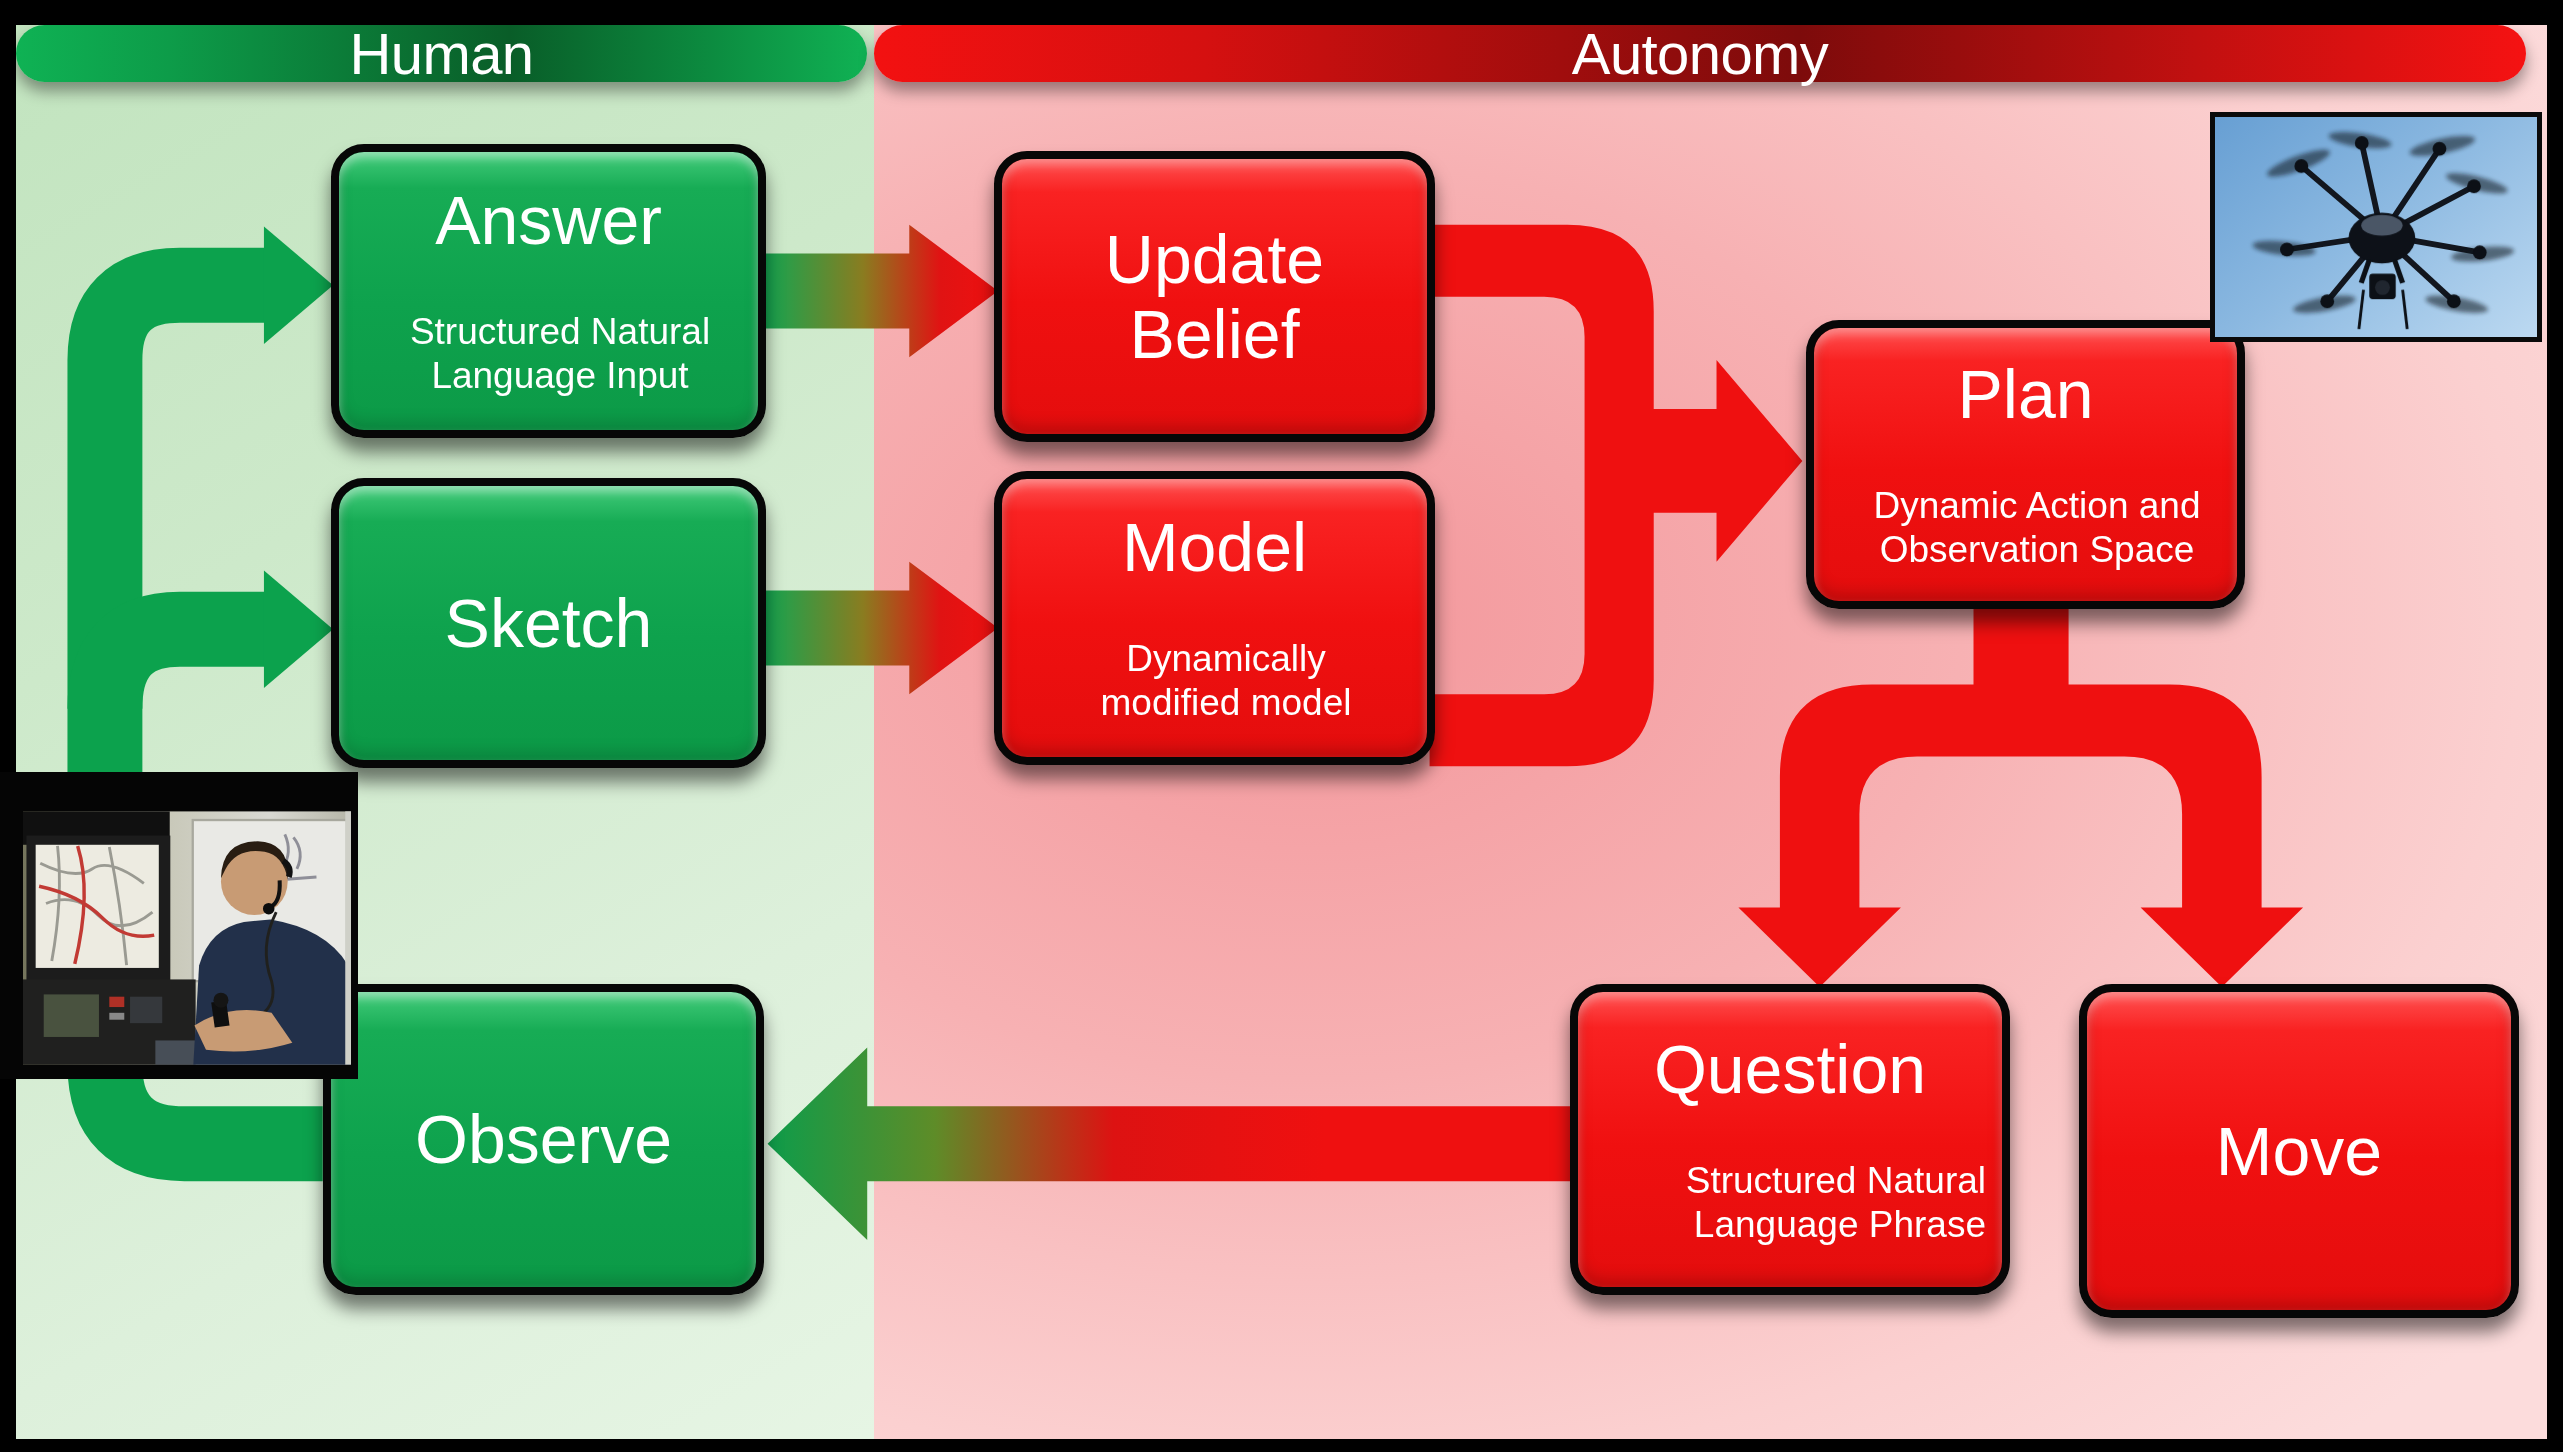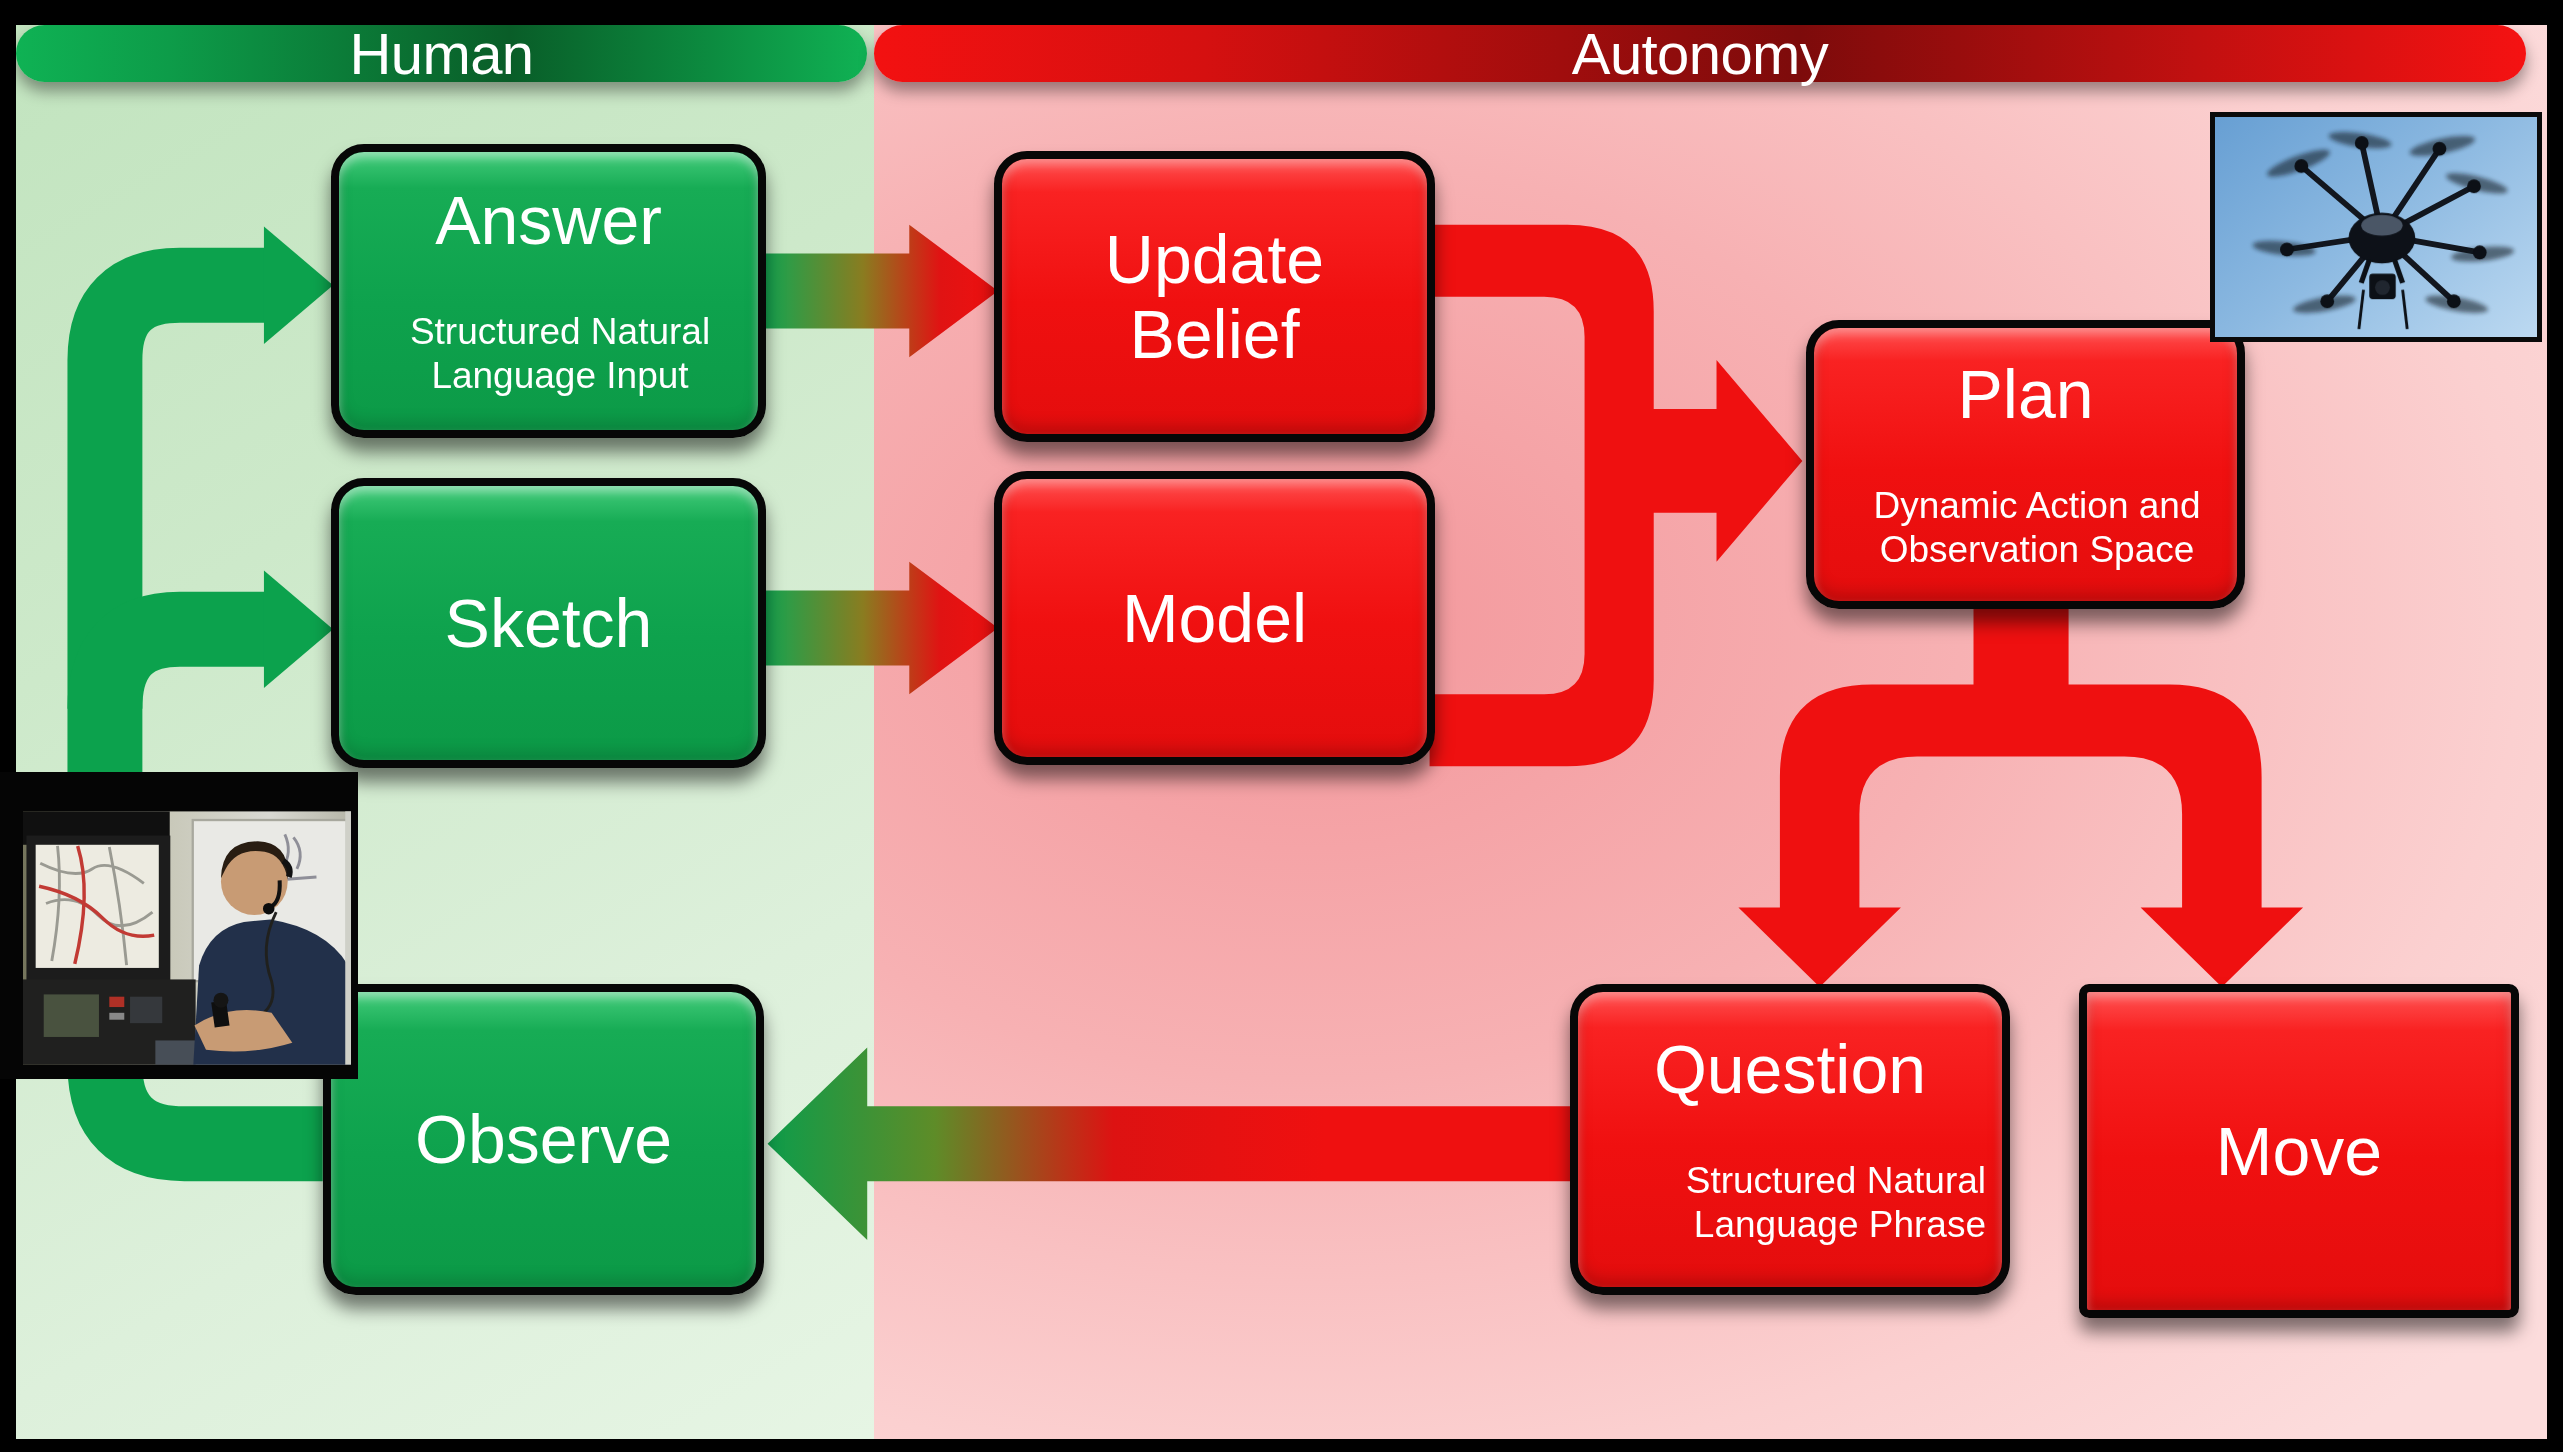--- a/index.html
+++ b/index.html
@@ -51,21 +51,21 @@
   }
   .node-title{font-size:68px;line-height:1.1;}
   .node-subtitle{font-size:37px;line-height:1.2;margin-top:52px;padding-left:23px;}
   .node.tight .node-subtitle{margin-top:35px;}
   .n-answer  {left:331px; top:144px; width:435px;height:294px;}
   .n-sketch  {left:331px; top:478px; width:435px;height:290px;}
   .n-update  {left:994px;top:151px; width:441px;height:291px;}
   .n-model   {left:994px;top:471px; width:441px;height:294px;}
   .n-plan    {left:1798px;top:320px; width:439px;height:289px;margin-left:8px;}
   .n-question{left:1570px;top:984px;width:440px;height:311px;}
-  .n-move    {left:2079px;top:984px;width:440px;height:334px;border-radius:10px;}
+  .n-move    {left:2079px;top:984px;width:440px;height:334px;}
   .n-observe {left:323px; top:984px;width:441px;height:311px;}
   
   .operator-block{
     position:absolute;left:0;top:772px;width:358px;height:307px;
     background:#050505;z-index:4;
   }
   .operator-photo{position:absolute;left:23px;top:39px;}
   .drone-block{
     position:absolute;left:2210px;top:112px;width:332px;height:230px;z-index:4;
     box-sizing:border-box;border:5.8px solid #0a0a0a;
@@ -135,20 +135,21 @@
   <div class="node-subtitle">Structured Natural Language Input</div>
 </div>
 <div class="node node-green n-sketch tight">
   <div class="node-title">Sketch</div>
 </div>
 <div class="node node-red n-update">
   <div class="node-title" style="max-width:300px;">Update Belief</div>
 </div>
 <div class="node node-red n-model">
   <div class="node-title">Model</div>
+  <div class="node-subtitle" style="max-width:323px;">Dynamically modified model</div>
 </div>
 <div class="node node-red n-plan">
   <div class="node-title">Plan</div>
   <div class="node-subtitle" style="max-width:380px;">Dynamic Action and Observation Space</div>
 </div>
 <div class="node node-red n-question">
   <div class="node-title">Question</div>
   <div class="node-subtitle" style="max-width:369px;text-align:right;">Structured Natural Language Phrase</div>
 </div>
 <div class="node node-red n-move">

